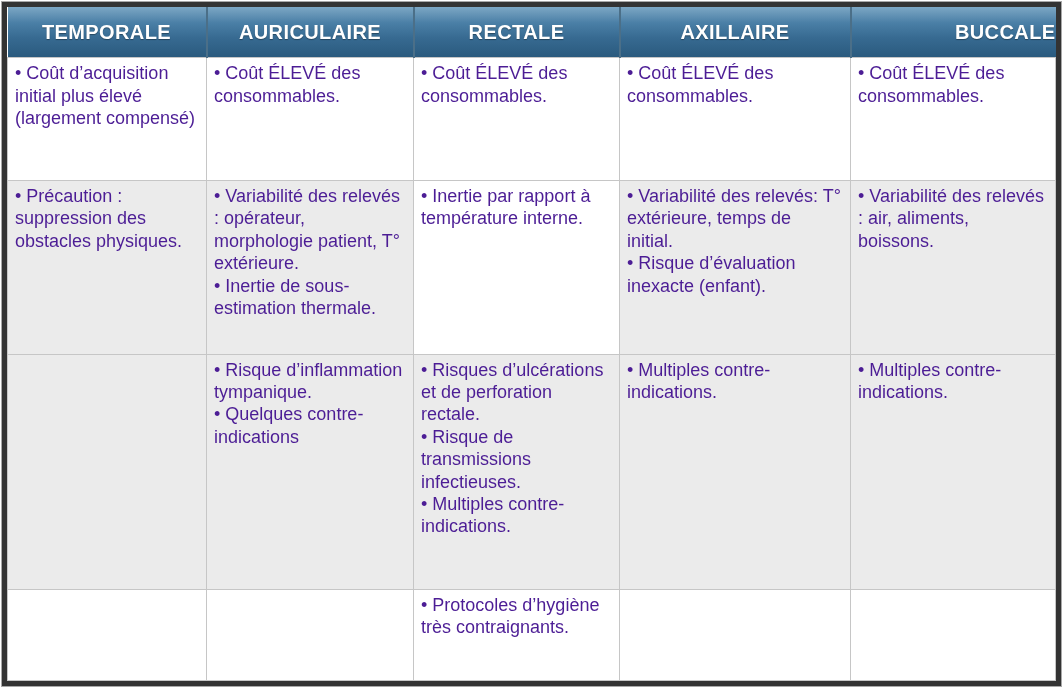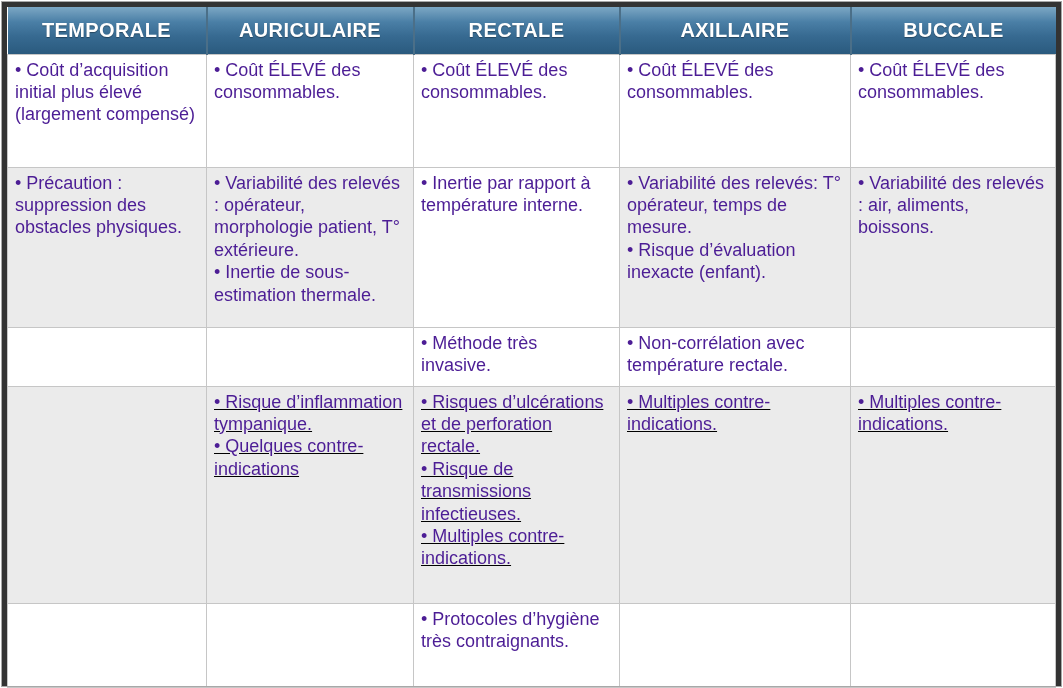--- a/index.html
+++ b/index.html
@@ -23,35 +23,35 @@
   table.cmp {
     border-collapse: collapse;
     table-layout: fixed;
     width: 100%;
     height: 100%;
   }
   tr.hdr { height: 47px; }
   tr.r1 { height: 113px; }
   tr.r2 { height: 160px; }
   tr.r3 { height: 59px; }
-  tr.r4 { height: 217px; text-decoration: underline; }
+  tr.r4 { height: 217px; }
   tr.r5 { height: 84px; margin-top: 33px; }
   th.colhead {
     background: linear-gradient(180deg, #7ca7c4 0%, #4a7fa6 32%, #376a91 62%, #2a5a7e 100%);
     color: #ffffff;
     font-size: 20px;
     font-weight: bold;
     letter-spacing: 0.4px;
     text-align: center;
     vertical-align: middle;
     border-right: 2px solid #4b6f88;
     text-shadow: 0 1px 1px rgba(0,0,0,0.35);
     padding: 0;
   }
-  th.colhead:last-child { border-right: none; }
+  th.colhead:last-child { border-right: none; text-align: right; }
   td.cell {
     border: 1px solid #c6c6c6;
     vertical-align: top;
     text-align: left;
     padding: 4px 8px 4px 7px;
     font-size: 18px;
     line-height: 22.4px;
     color: #4c1d95;
     background: #ffffff;
     overflow: hidden;
@@ -103,39 +103,28 @@
         <div class="li">• Précaution : suppression des obstacles physiques.</div>
       </td>
       <td class="cell g">
         <div class="li">• Variabilité des relevés : opérateur, morphologie patient, T° extérieure.</div>
         <div class="li">• Inertie de sous-estimation thermale.</div>
       </td>
       <td class="cell">
         <div class="li">• Inertie par rapport à température interne.</div>
       </td>
       <td class="cell g">
-        <div class="li">• Variabilité des relevés: T° opérateur, temps de mesure.</div>
+        <div class="li">• Variabilité des relevés: T° extérieure, temps de initial.</div>
         <div class="li">• Risque d’évaluation inexacte (enfant).</div>
       </td>
       <td class="cell g">
         <div class="li">• Variabilité des relevés : air, aliments, boissons.</div>
       </td>
     </tr>
 
-    <tr class="r3">
-      <td class="cell"></td>
-      <td class="cell"></td>
-      <td class="cell">
-        <div class="li">• Méthode très invasive.</div>
-      </td>
-      <td class="cell">
-        <div class="li">• Non-corrélation avec température rectale.</div>
-      </td>
-      <td class="cell"></td>
-    </tr>
 
     <tr class="r4">
       <td class="cell g"></td>
       <td class="cell g">
         <div class="li">• Risque d’inflammation tympanique.</div>
         <div class="li">• Quelques contre-indications</div>
       </td>
       <td class="cell g">
         <div class="li">• Risques d’ulcérations et de perforation rectale.</div>
         <div class="li">• Risque de transmissions infectieuses.</div>

